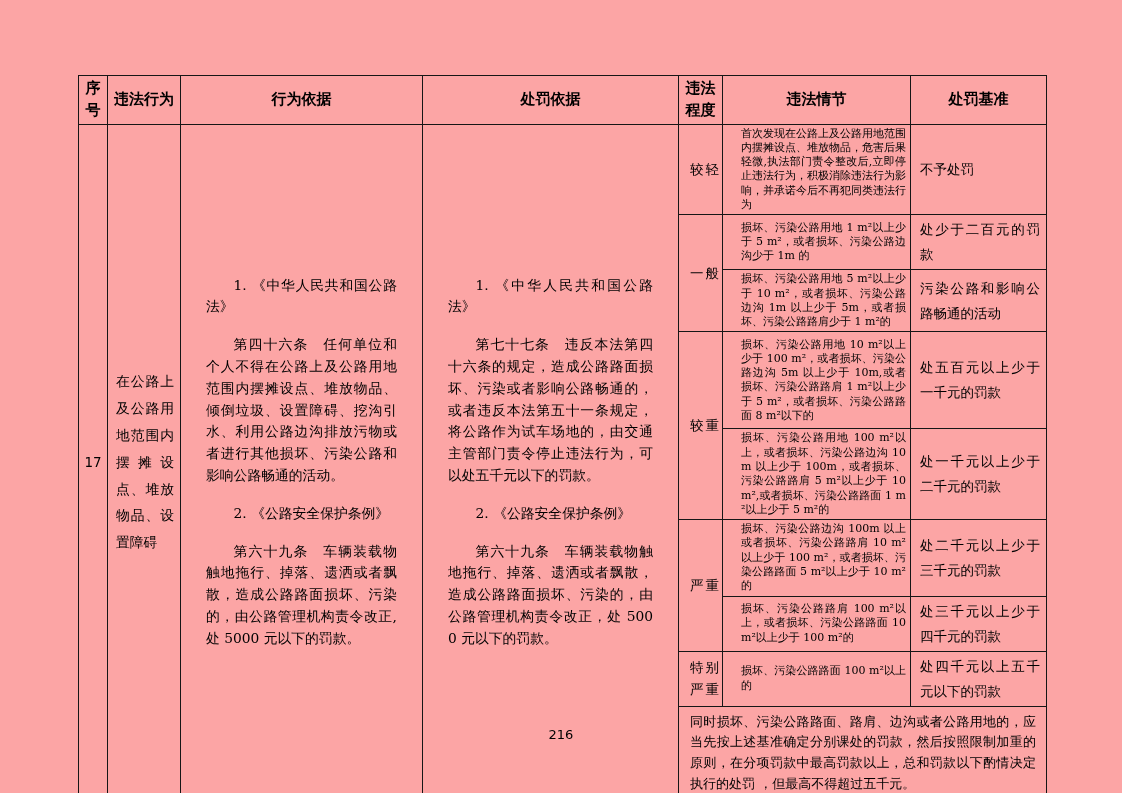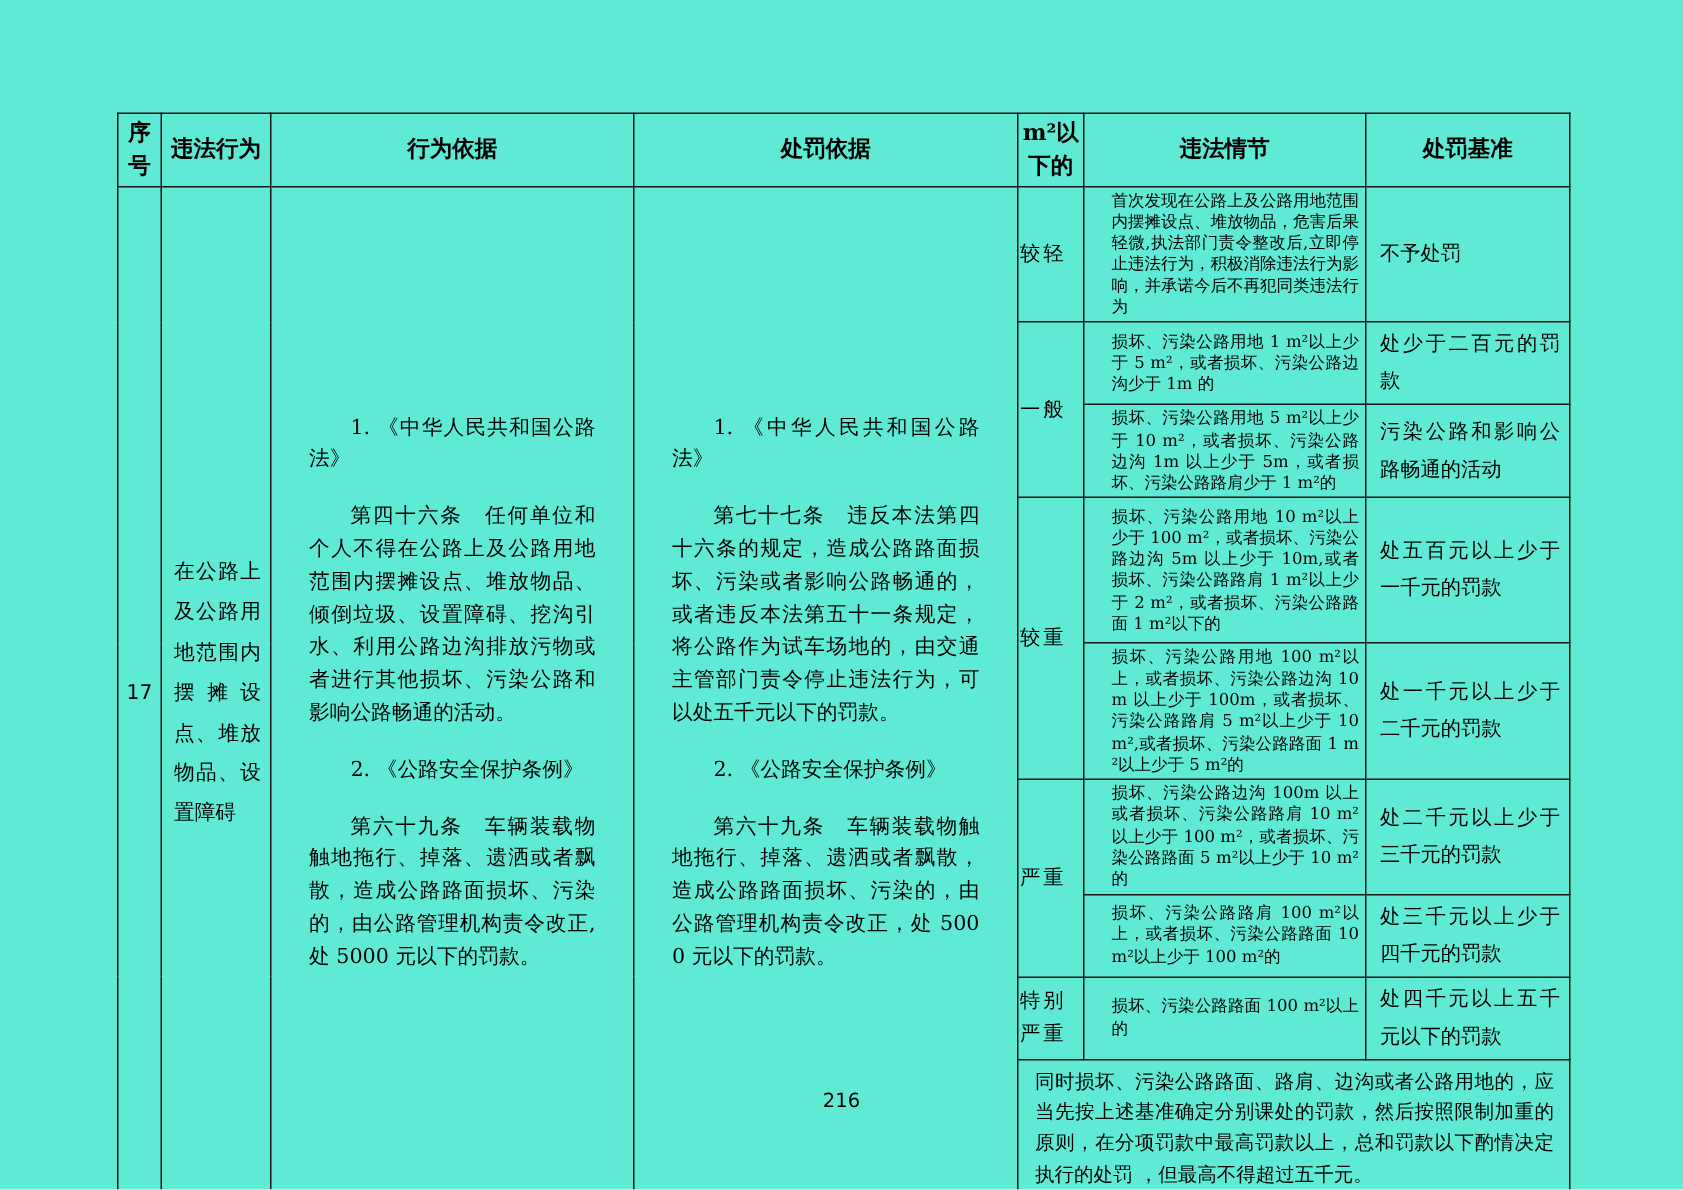--- a/index.html
+++ b/index.html
@@ -1,21 +1,21 @@
 <!DOCTYPE html>
 <html lang="zh"><head>
 <meta charset="utf-8">
 <style>
   html,body { margin:0; padding:0; background:#ffffff; }
   body {
     width:1122px; height:793px;
     font-family:"DejaVu Serif","Liberation Serif",serif;
     color:#000;
   }
-  .sheet { position:relative; width:1122px; height:793px; background:#5eead4; overflow:hidden; }
+  .sheet { position:relative; width:1122px; height:793px; background:#fca5a5; overflow:hidden; }
 
   table.rule {
     position:absolute; left:78px; top:75px; width:968px;
     border-collapse:collapse; table-layout:fixed;
   }
   table.rule th, table.rule td {
     border:1px solid #161616;
     vertical-align:middle;
     word-break:break-all;
   }
@@ -27,21 +27,21 @@
   td.behavior-cell {
     font-size:13.8px; line-height:1.95; text-align:justify; text-align-last:left;
     padding:4px 6px 4px 8px;
   }
   td.basis-cell { padding:4px 9px; font-size:13.8px; }
   td.basis-cell p {
     margin:16px; text-indent:2em; text-align:justify; text-align-last:left;
     line-height:1.58;
   }
   td.degree-cell {
-    text-align:left; font-size:13.5px; line-height:1.6;
+    text-align:right; font-size:13.5px; line-height:1.6;
     letter-spacing:2px; padding:1px;
   }
   td.circ-cell {
     font-size:11px; line-height:1.3; text-align:justify; text-align-last:left;
     padding:2px 4px 2px 18px; vertical-align:middle;
   }
   td.bench-cell {
     font-size:13.5px; line-height:1.85; text-align:justify; text-align-last:left;
     padding:2px 6px 2px 9px;
   }
@@ -70,21 +70,21 @@
         <col style="width:188px">
       <col style="width:136px">
     </colgroup>
 
     <tbody>
         <tr style="height:45px">
       <th class="hdr">序号</th>
       <th class="hdr">违法行为</th>
       <th class="hdr">行为依据</th>
       <th class="hdr">处罚依据</th>
-      <th class="hdr">m²以下的</th>
+      <th class="hdr">违法程度</th>
       <th class="hdr">违法情节</th>
       <th class="hdr">处罚基准</th>
     </tr>
 
     <tr style="height:85px">
       <td class="no-cell" rowspan="9">17</td>
       <td class="behavior-cell" rowspan="9">在公路上及公路用地范围内摆摊设点、堆放物品、设置障碍</td>
       <td class="basis-cell" rowspan="9">
         <p>1. 《中华人民共和国公路法》</p>
         <p>第四十六条　任何单位和个人不得在公路上及公路用地范围内摆摊设点、堆放物品、倾倒垃圾、设置障碍、挖沟引水、利用公路边沟排放污物或者进行其他损坏、污染公路和影响公路畅通的活动。</p>
@@ -107,21 +107,21 @@
       <td class="circ-cell">损坏、污染公路用地 1 m²以上少于 5 m²，或者损坏、污染公路边沟少于 1m 的</td>
       <td class="bench-cell">处少于二百元的罚款</td>
     </tr>
     <tr style="height:58px">
       <td class="circ-cell">损坏、污染公路用地 5 m²以上少于 10 m²，或者损坏、污染公路边沟 1m 以上少于 5m，或者损坏、污染公路路肩少于 1 m²的</td>
       <td class="bench-cell">污染公路和影响公路畅通的活动</td>
     </tr>
 
     <tr style="height:97px">
       <td class="degree-cell" rowspan="2">较重</td>
-      <td class="circ-cell">损坏、污染公路用地 10 m²以上少于 100 m²，或者损坏、污染公路边沟 5m 以上少于 10m,或者损坏、污染公路路肩 1 m²以上少于 2 m²，或者损坏、污染公路路面 1 m²以下的</td>
+      <td class="circ-cell">损坏、污染公路用地 10 m²以上少于 100 m²，或者损坏、污染公路边沟 5m 以上少于 10m,或者损坏、污染公路路肩 1 m²以上少于 5 m²，或者损坏、污染公路路面 8 m²以下的</td>
       <td class="bench-cell">处五百元以上少于一千元的罚款</td>
     </tr>
     <tr style="height:83px">
       <td class="circ-cell">损坏、污染公路用地 100 m²以上，或者损坏、污染公路边沟 10m 以上少于 100m，或者损坏、污染公路路肩 5 m²以上少于 10 m²,或者损坏、污染公路路面 1 m²以上少于 5 m²的</td>
       <td class="bench-cell">处一千元以上少于二千元的罚款</td>
     </tr>
 
     <tr style="height:52px">
       <td class="degree-cell" rowspan="2">严重</td>
       <td class="circ-cell">损坏、污染公路边沟 100m 以上或者损坏、污染公路路肩 10 m²以上少于 100 m²，或者损坏、污染公路路面 5 m²以上少于 10 m²的</td>

